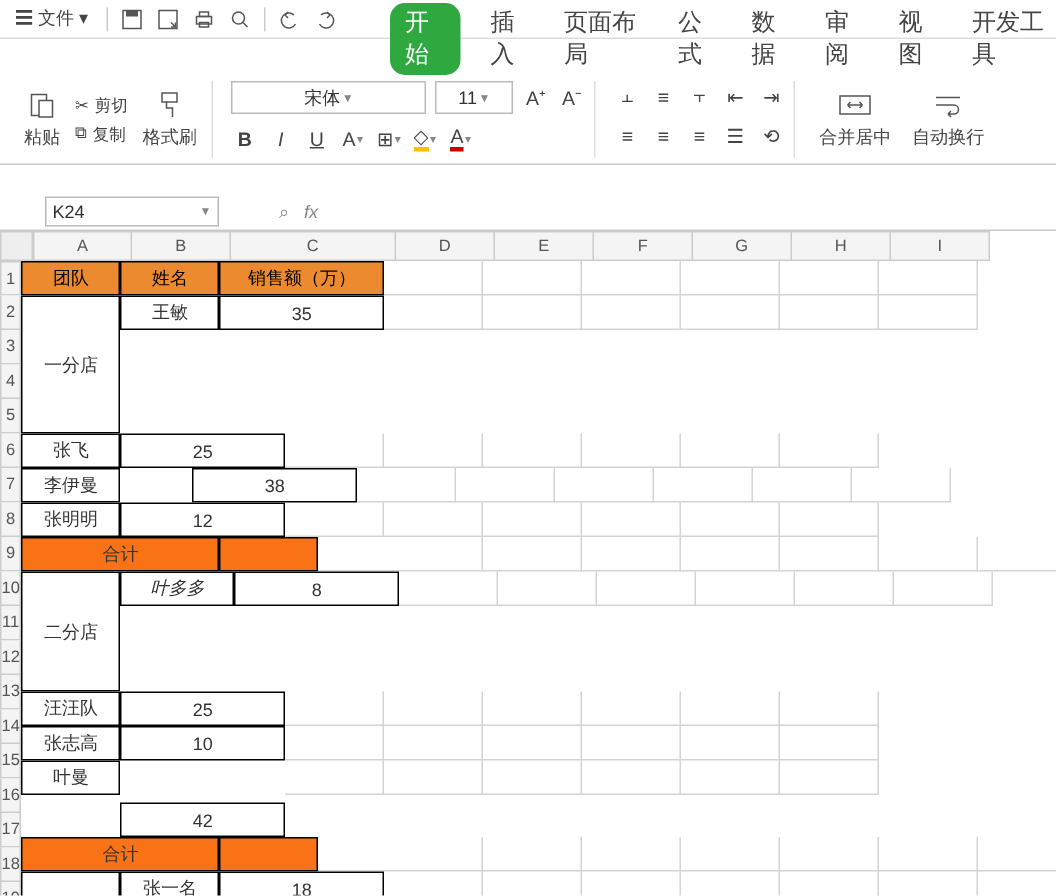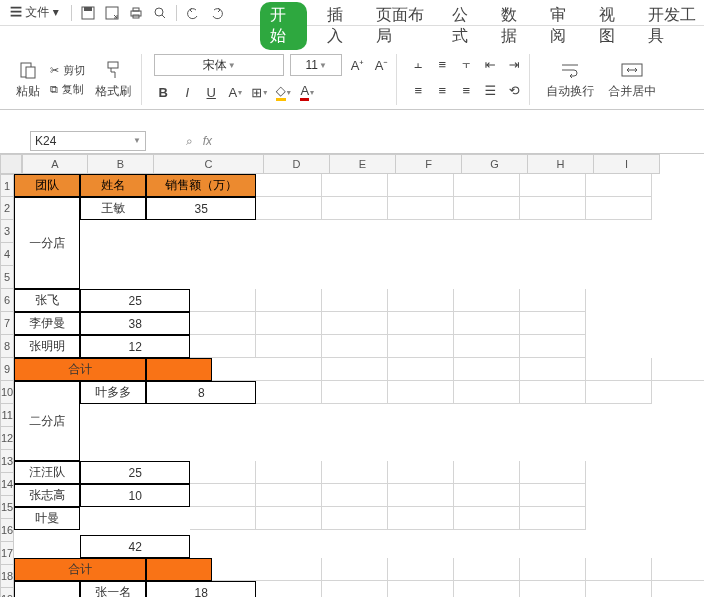--- a/index.html
+++ b/index.html
@@ -172,34 +172,34 @@
       <span class="fmtbtn">≡</span>
       <span class="fmtbtn">≡</span>
       <span class="fmtbtn">≡</span>
       <span class="fmtbtn">☰</span>
       <span class="fmtbtn">⟲</span>
     </div>
   </div>
   <div class="rgroup">
     <div class="bigbtn">
       <span class="ico">
-          <svg width="20" height="18" viewBox="0 0 20 18">
-            <path d="M2 4h16M2 9h12a3 3 0 0 1 0 6h-4m0 0l2-2m-2 2l2 2" fill="none" stroke="#555"></path>
-          </svg>
-        </span>
-      <span>自动换行</span>
-    </div>
-    <div class="bigbtn">
-      <span class="ico">
           <svg width="22" height="18" viewBox="0 0 22 18">
             <rect x="1" y="3" width="20" height="12" fill="none" stroke="#555"></rect>
             <path d="M6 9h10M6 9l2-2M6 9l2 2M16 9l-2-2M16 9l-2 2" stroke="#555" fill="none"></path>
           </svg>
         </span>
       <span>合并居中</span>
+    </div>
+    <div class="bigbtn">
+      <span class="ico">
+          <svg width="20" height="18" viewBox="0 0 20 18">
+            <path d="M2 4h16M2 9h12a3 3 0 0 1 0 6h-4m0 0l2-2m-2 2l2 2" fill="none" stroke="#555"></path>
+          </svg>
+        </span>
+      <span>自动换行</span>
     </div>
   </div>
 </div>
 
 <div class="namebar">
   <div class="namebox">
       <span>K24</span>
       <span class="dd">▼</span>
     </div>
   <div class="fxarea">
@@ -271,21 +271,21 @@
           <div class="cell bdata" style="width: 110px;">25</div>
           <div class="cell" style="width: 66px;"></div>
           <div class="cell" style="width: 66px;"></div>
           <div class="cell" style="width: 66px;"></div>
           <div class="cell" style="width: 66px;"></div>
           <div class="cell" style="width: 66px;"></div>
           <div class="cell" style="width: 66px;"></div>
         </div>
         <div class="crow" style="position: relative;">
           <div class="cell bdata" style="width: 66px;">李伊曼</div>
-          <div class="cell bdata" style="width: 110px;">38</div>
+          <div class="cell bdata" style="width: 110px; margin-left: 48px;">38</div>
           <div class="cell" style="width: 66px;"></div>
           <div class="cell" style="width: 66px;"></div>
           <div class="cell" style="width: 66px;"></div>
           <div class="cell" style="width: 66px;"></div>
           <div class="cell" style="width: 66px;"></div>
           <div class="cell" style="width: 66px;"></div>
         </div>
         <div class="crow" style="position: relative;">
           <div class="cell bdata" style="width: 66px;">张明明</div>
           <div class="cell bdata" style="width: 110px;">12</div>
@@ -302,21 +302,21 @@
           <div class="cell" style="width: 110px;"></div>
           <div class="cell" style="width: 66px;"></div>
           <div class="cell" style="width: 66px;"></div>
           <div class="cell" style="width: 66px;"></div>
           <div class="cell" style="width: 66px;"></div>
           <div class="cell" style="width: 66px;"></div>
           <div class="cell" style="width: 66px;"></div>
         </div>
         <div class="crow" style="position: relative;">
           <div class="cell bdata" style="width: 66px; height: 80px;">二分店</div>
-          <div class="cell bdata" style="width: 66px;">叶多多</div>
+          <div class="cell bdata" style="width: 76px; font-style: italic;">叶多多</div>
           <div class="cell bdata" style="width: 110px;">8</div>
           <div class="cell" style="width: 66px;"></div>
           <div class="cell" style="width: 66px;"></div>
           <div class="cell" style="width: 66px;"></div>
           <div class="cell" style="width: 66px;"></div>
           <div class="cell" style="width: 66px;"></div>
           <div class="cell" style="width: 66px;"></div>
         </div>
         <div class="crow" style="position: relative;">
           <div class="cell bdata" style="width: 66px;">汪汪队</div>

